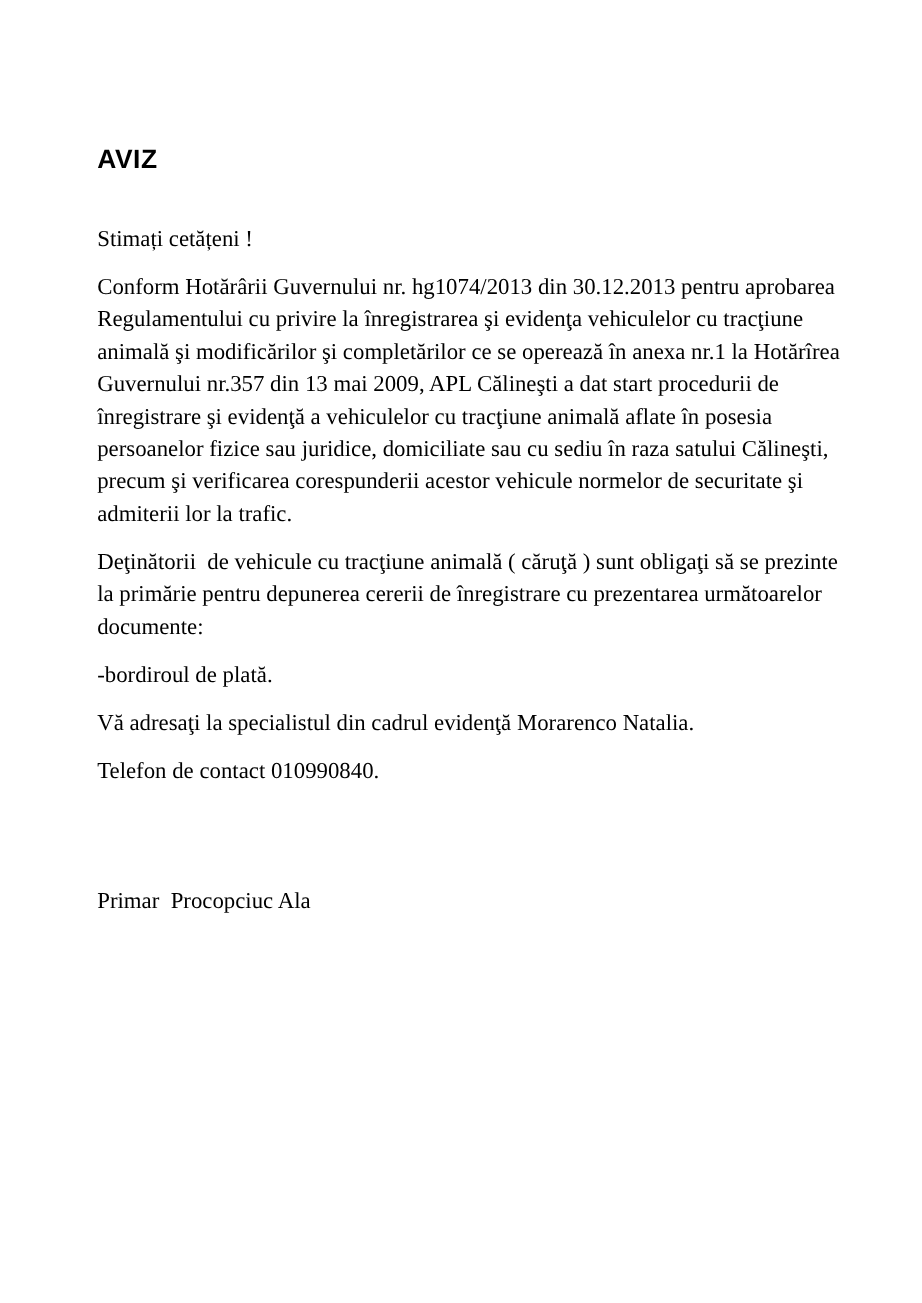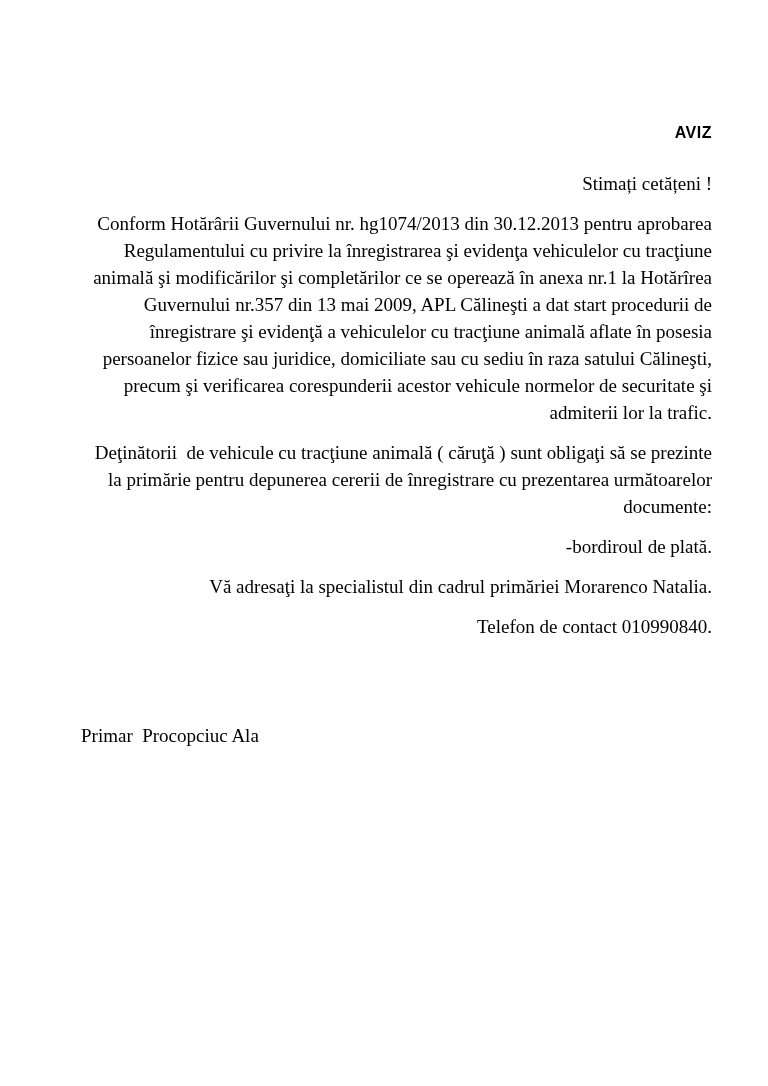--- a/index.html
+++ b/index.html
@@ -15,30 +15,29 @@
     background: #ffffff;
     color: #000000;
     padding: 120px 56px 0 81px;
     font-family: "Liberation Serif", "DejaVu Serif", serif;
     font-size: 19px;
     line-height: 27px;
   }
   .doc-title {
     font-family: "Liberation Sans", "DejaVu Sans", sans-serif;
     font-weight: bold;
-    font-size: 16px;
+    font-size: 22px;
     line-height: 26px;
-    text-align: right;
+    text-align: left;
     letter-spacing: 0.5px;
-    margin-bottom: 24px;
+    margin-bottom: 40px;
   }
   .para {
     white-space: pre-wrap;
     margin-bottom: 13px;
-    text-align: right;
   }
   .signature {
     white-space: pre-wrap;
     text-align: left;
     margin-top: 82px;
   }
 </style>
 </head>
 <body>
 
@@ -49,19 +48,19 @@
   <p class="para">Stimați cetățeni !</p>
 
   <p class="para">Conform Hotărârii Guvernului nr. hg1074/2013 din 30.12.2013 pentru aprobarea Regulamentului cu privire la înregistrarea şi evidenţa vehiculelor cu tracţiune animală şi modificărilor şi completărilor ce se operează în anexa nr.1 la Hotărîrea Guvernului nr.357 din 13 mai 2009, APL Călineşti a dat start procedurii de înregistrare şi evidenţă a vehiculelor cu tracţiune animală aflate în posesia persoanelor fizice sau juridice, domiciliate sau cu sediu în raza satului Călineşti, precum şi verificarea corespunderii acestor vehicule normelor de securitate şi admiterii lor la trafic.</p>
 
   <p class="para">Deţinătorii  de vehicule cu tracţiune animală ( căruţă ) sunt obligaţi să se prezinte la primărie pentru depunerea cererii de înregistrare cu prezentarea următoarelor documente:</p>
 
 
 
   <p class="para">-bordiroul de plată.</p>
 
-  <p class="para">Vă adresaţi la specialistul din cadrul primăriei Morarenco Natalia.</p>
+  <p class="para">Vă adresaţi la specialistul din cadrul evidenţă Morarenco Natalia.</p>
 
   <p class="para">Telefon de contact 010990840.</p>
 
   <p class="signature">Primar  Procopciuc Ala</p>
 
 </div>
 
 </body></html>

